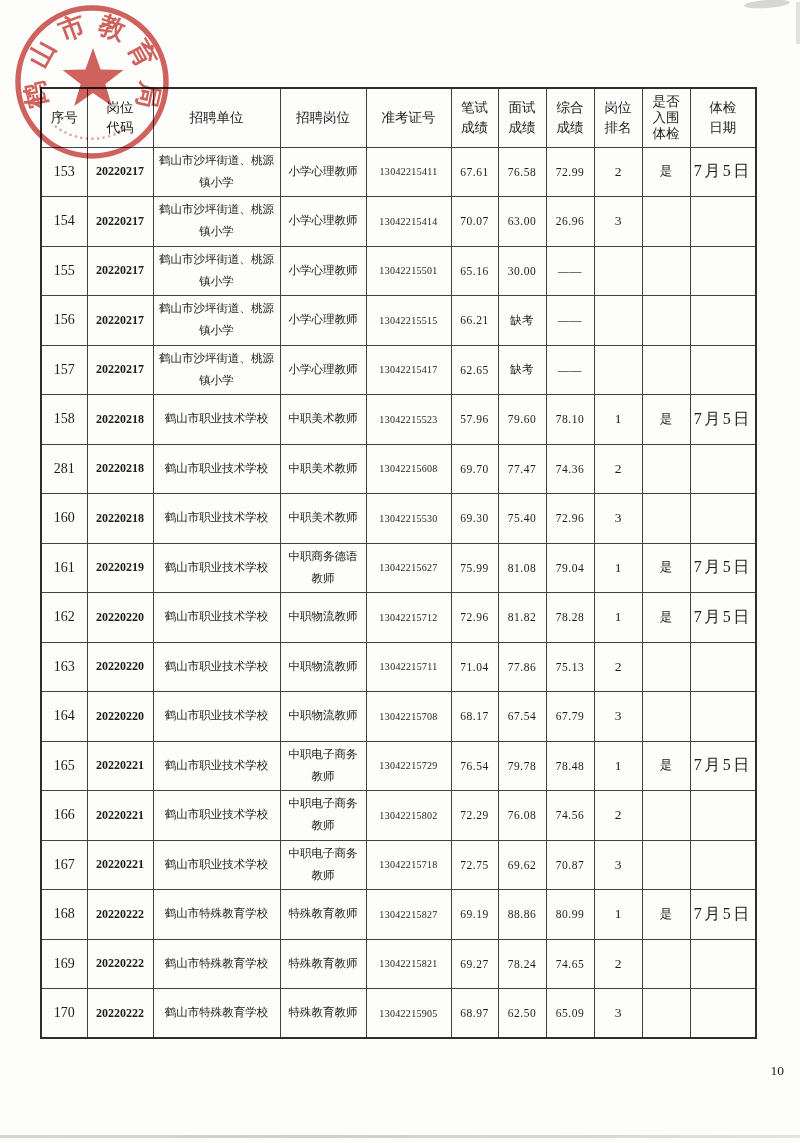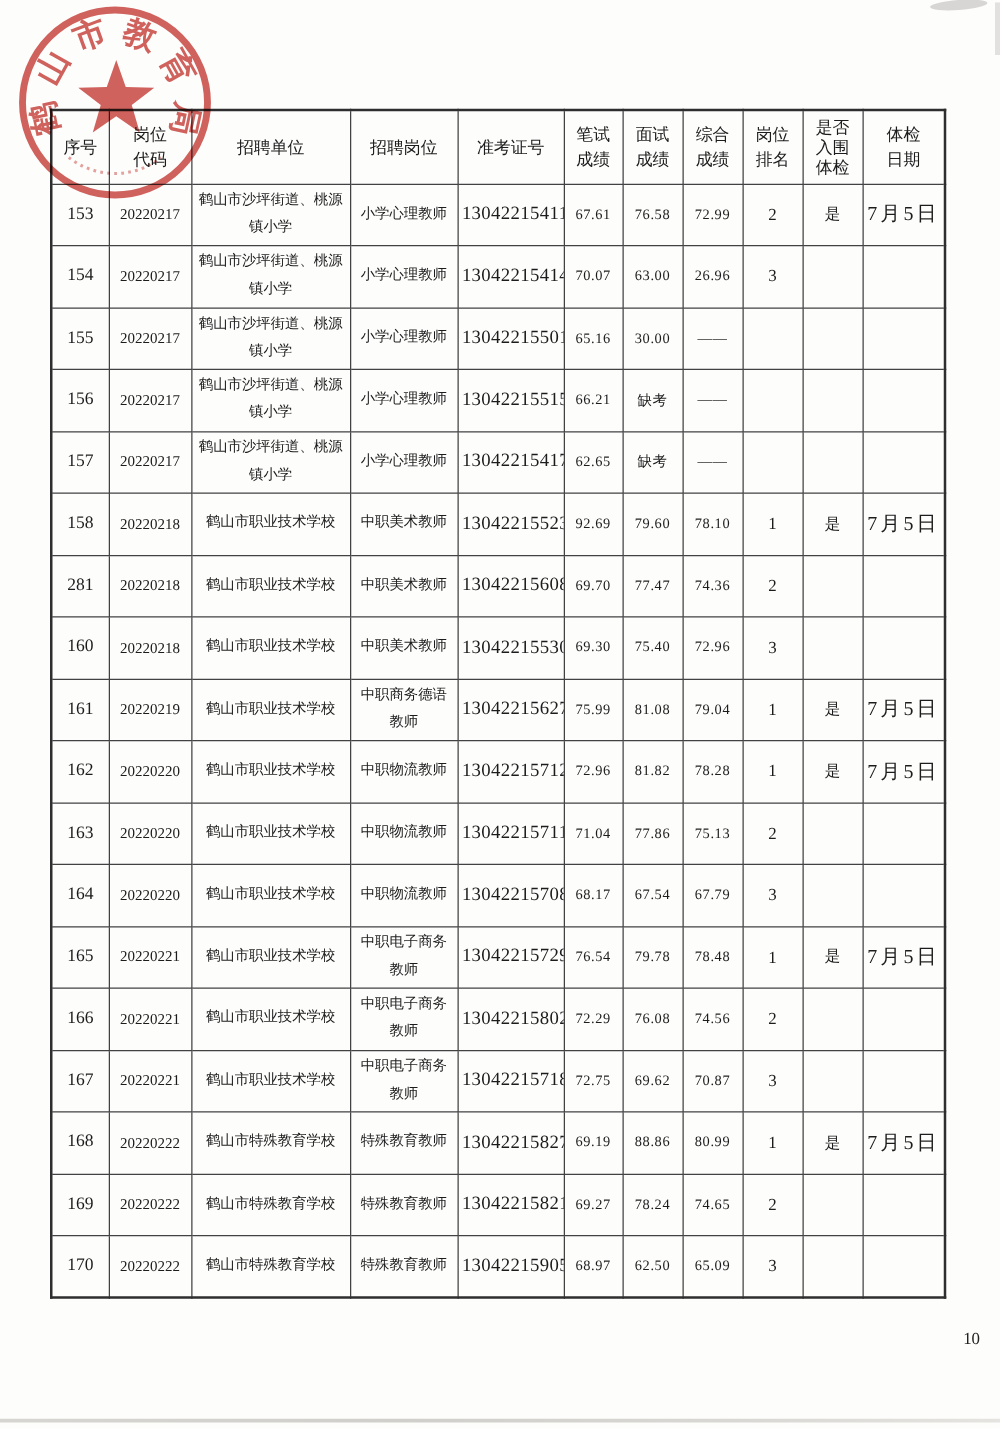--- a/index.html
+++ b/index.html
@@ -62,24 +62,24 @@
   .score-table thead tr { height: 59px; }
   .score-table tbody tr { height: 49.5px; }
   .score-table th {
     font-weight: normal;
     font-size: 13.5px;
     line-height: 1.45;
     white-space: pre-line;
   }
   .score-table th:nth-child(10) { line-height: 1.15; }
   .score-table td:nth-child(1) { font-size: 14px; }
-  .score-table td:nth-child(2) { font-size: 12px; }
+  .score-table td:nth-child(2) { font-size: 12px; font-weight: bold; }
   .score-table td:nth-child(3) { font-size: 11.5px; line-height: 1.9; }
   .score-table td:nth-child(4) { font-size: 11.5px; line-height: 1.9; }
-  .score-table td:nth-child(5) { font-size: 15px; letter-spacing: .3px; }
+  .score-table td:nth-child(5) { font-size: 10px; letter-spacing: .3px; }
   .score-table td:nth-child(6),
   .score-table td:nth-child(7),
   .score-table td:nth-child(8) { font-size: 11.5px; letter-spacing: .5px; }
   .score-table td:nth-child(9) { font-size: 13.5px; }
   .score-table td:nth-child(10) { font-size: 12.5px; }
   .score-table td:nth-child(11) { font-size: 16px; letter-spacing: 2.5px; }
 
   
   .page-number {
     position: absolute;
@@ -214,21 +214,21 @@
           <td></td>
           <td></td>
           <td></td>
         </tr>
         <tr>
           <td>158</td>
           <td>20220218</td>
           <td>鹤山市职业技术学校</td>
           <td>中职美术教师</td>
           <td>13042215523</td>
-          <td>92.69</td>
+          <td>57.96</td>
           <td>79.60</td>
           <td>78.10</td>
           <td>1</td>
           <td>是</td>
           <td>7月5日</td>
         </tr>
         <tr>
           <td>281</td>
           <td>20220218</td>
           <td>鹤山市职业技术学校</td>

